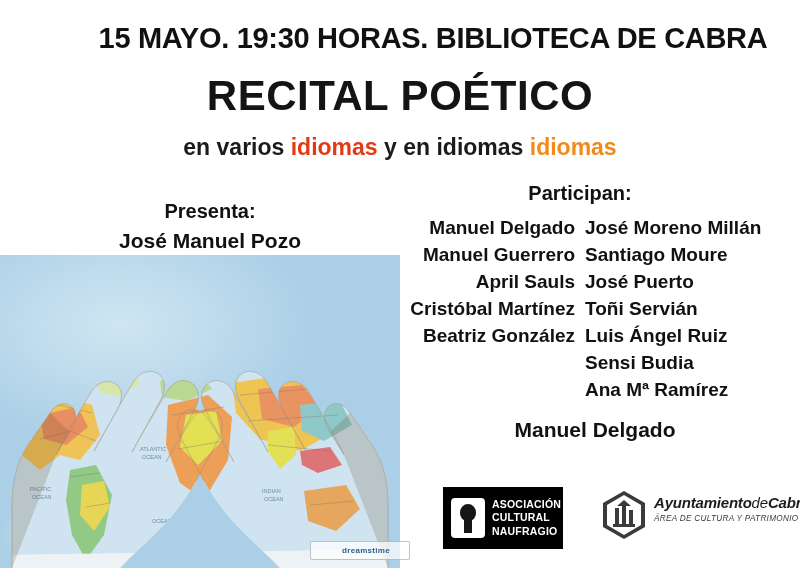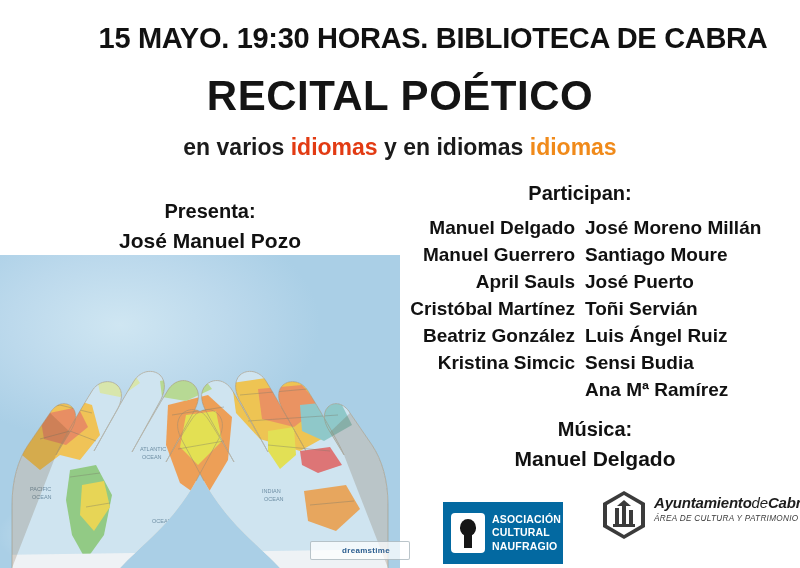--- a/index.html
+++ b/index.html
@@ -160,26 +160,25 @@
   }
   svg.hands { position: absolute; left:0; top:0; }
 
   
   .logo-naufragio {
     position: absolute;
     left: 443px;
     top: 487px;
     width: 120px;
     height: 62px;
-    background: #0369a1;
+    background: #000000;
     display: flex;
     align-items: center;
     padding-left: 8px;
     box-sizing: border-box;
-    margin-top: 15px;
   }
   .logo-naufragio .mark {
     width: 34px; height: 40px;
     background: #ffffff;
     border-radius: 4px;
     position: relative;
     flex: none;
     margin-right: 7px;
   }
   .logo-naufragio .mark::before{
@@ -363,36 +362,34 @@
 
   <div class="participan-block">
     <div class="participan-label">Participan:</div>
     <div class="participan-cols">
       <div class="col-left">
         <div class="name">Manuel Delgado</div>
         <div class="name">Manuel Guerrero</div>
         <div class="name">April Sauls</div>
         <div class="name">Cristóbal Martínez</div>
         <div class="name">Beatriz González</div>
-        <div class="name">Kristina Simcic</div>
       </div>
       <div class="col-right">
         <div class="name">José Moreno Millán</div>
         <div class="name">Santiago Moure</div>
         <div class="name">José Puerto</div>
         <div class="name">Toñi Servián</div>
         <div class="name">Luis Ángel Ruiz</div>
         <div class="name">Sensi Budia</div>
         <div class="name">Ana Mª Ramírez</div>
       </div>
     </div>
   </div>
 
   <div class="musica-block">
-    <div class="musica-label">Música:</div>
     <div class="musica-name">Manuel Delgado</div>
   </div>
 
   <div class="logo-naufragio">
     <div class="mark"></div>
     <div class="txt">
       <div>ASOCIACIÓN</div>
       <div>CULTURAL</div>
       <div>NAUFRAGIO</div>
     </div>

